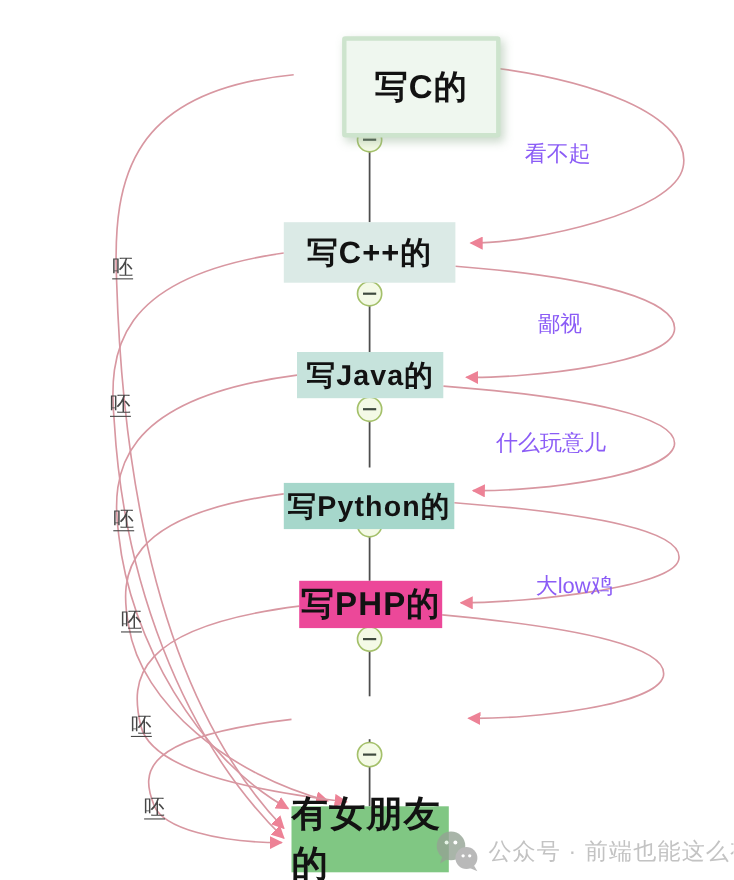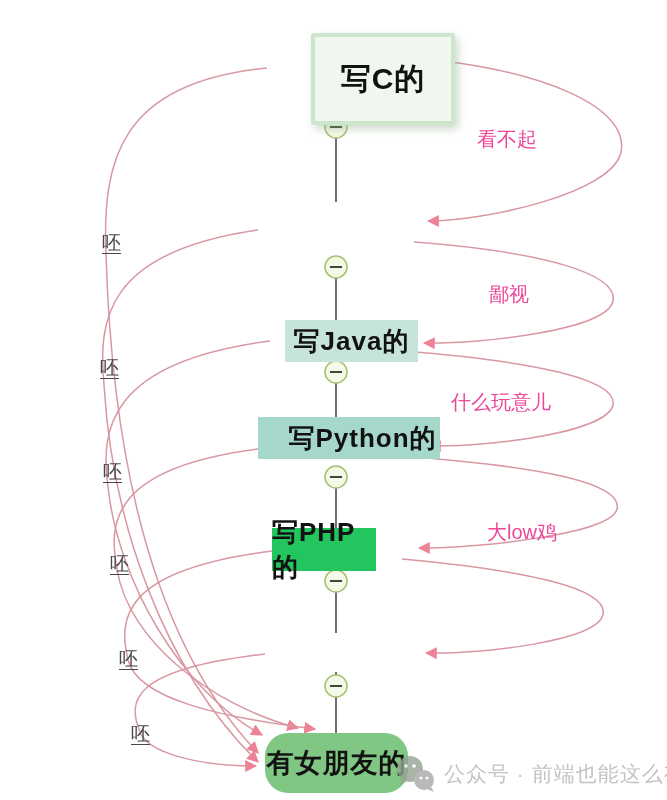--- a/index.html
+++ b/index.html
@@ -3,21 +3,21 @@
 <meta charset="utf-8">
 <style>
   html,body{margin:0;padding:0;background:#fff;}
   .stage{position:relative;width:667px;height:800px;background:#ffffff;overflow:hidden;
          font-family:"Liberation Sans","DejaVu Sans",sans-serif;}
   .edges{position:absolute;left:0;top:0;z-index:1;}
   .node{position:absolute;z-index:3;display:flex;align-items:center;justify-content:center;
         font-weight:700;color:#121212;letter-spacing:1px;cursor:default;}
   .node.root{background:#eff7ef;border:4px solid #cde4cd;border-radius:3px;
              box-shadow:3px 4px 9px rgba(140,170,140,.45);}
-  .elabel{position:absolute;z-index:4;color:#ec4899;font-size:20px;white-space:nowrap;}
+  .elabel{position:absolute;z-index:4;color:#8b5cf6;font-size:20px;white-space:nowrap;}
   .pei{position:absolute;z-index:4;color:#474747;font-size:19px;
        text-decoration:underline;text-underline-offset:4px;}
   .wm{position:absolute;z-index:5;display:flex;align-items:center;}
   .wm-text{color:#c3c3c3;font-size:21px;letter-spacing:1px;white-space:nowrap;}
   .wm-icon{margin-right:6px;opacity:.8;}
 </style>
 </head>
 <body>
 
 <div class="stage">
@@ -78,29 +78,30 @@
       </g>
       <g>
         <circle cx="336" cy="686" r="11" fill="#f4fae6" stroke="#a4c06a" stroke-width="1.5"></circle>
         <line x1="330" y1="686" x2="342" y2="686" stroke="#3f4a3f" stroke-width="2"></line>
       </g>
     </g>
   </svg>
 
   <div class="node root" style="left: 267px; top: 33px; width: 136px; height: 84px; font-size: 30px; background-color: rgb(239, 247, 239); margin-left: 44px;">写C的</div>
 
+  <div class="node" style="left: 258px; top: 202px; width: 156px; height: 55px; font-size: 28px; background-color: rgb(219, 234, 230);">写C++的</div>
 
-  <div class="node" style="left: 270px; top: 320px; width: 133px; height: 42px; font-size: 26px; background-color: rgb(198, 227, 220); margin-left: 15px;">写Java的</div>
+  <div class="node" style="left: 270px; top: 320px; width: 133px; height: 42px; font-size: 26px; background-color: rgb(198, 227, 220);">写Java的</div>
 
-  <div class="node" style="left: 258px; top: 417px; width: 155px; height: 42px; font-size: 26px; background-color: rgb(166, 215, 203); padding-left: 27px;">写Python的</div>
+  <div class="node" style="left: 258px; top: 439px; width: 155px; height: 42px; font-size: 26px; background-color: rgb(166, 215, 203);">写Python的</div>
 
-  <div class="node" style="left: 272px; top: 528px; width: 104px; height: 43px; font-size: 26px; background-color: #22c55e;">写PHP的</div>
+  <div class="node" style="left: 272px; top: 528px; width: 130px; height: 43px; font-size: 30px; background-color: #ec4899;">写PHP的</div>
 
 
-  <div class="node" style="left: 265px; top: 733px; width: 143px; height: 60px; font-size: 27px; background-color: rgb(128, 199, 131); border-radius: 23px;">有女朋友的</div>
+  <div class="node" style="left: 265px; top: 733px; width: 143px; height: 60px; font-size: 33px; background-color: rgb(128, 199, 131);">有女朋友的</div>
 
   <span class="elabel" style="left:477px;top:126px;">看不起</span>
   <span class="elabel" style="left:489px;top:281px;">鄙视</span>
   <span class="elabel" style="left:451px;top:389px;">什么玩意儿</span>
   <span class="elabel" style="left:487px;top:487px;margin-top:32px;">大low鸡</span>
 
   <span class="pei" style="left:102px;top:230px;">呸</span>
   <span class="pei" style="left:100px;top:355px;">呸</span>
   <span class="pei" style="left:103px;top:459px;">呸</span>
   <span class="pei" style="left:110px;top:551px;">呸</span>

